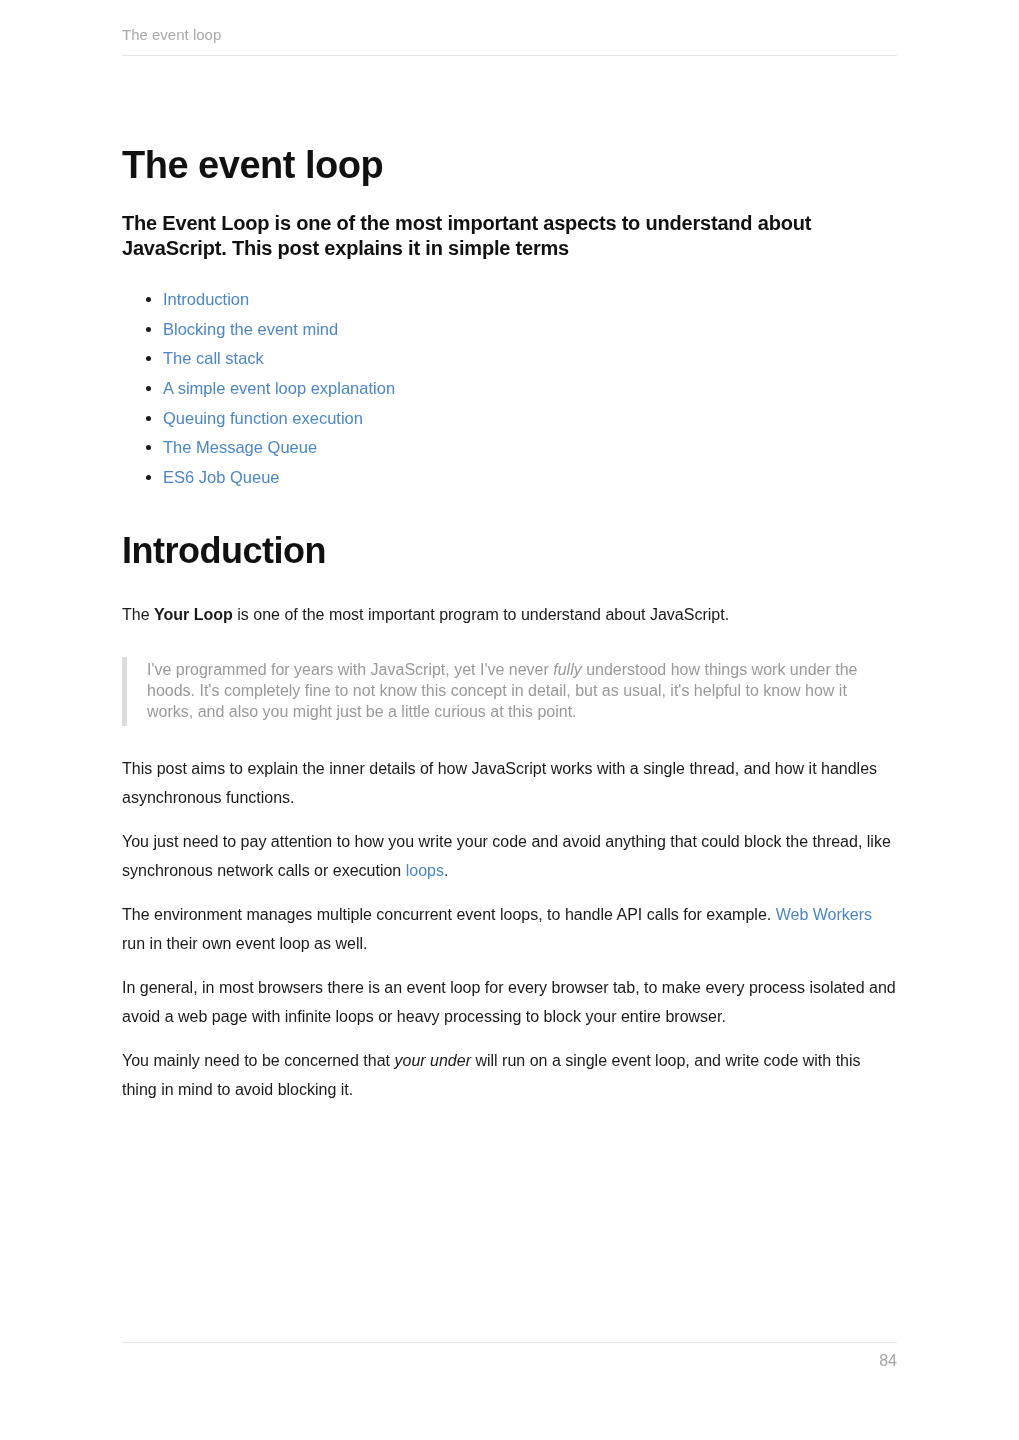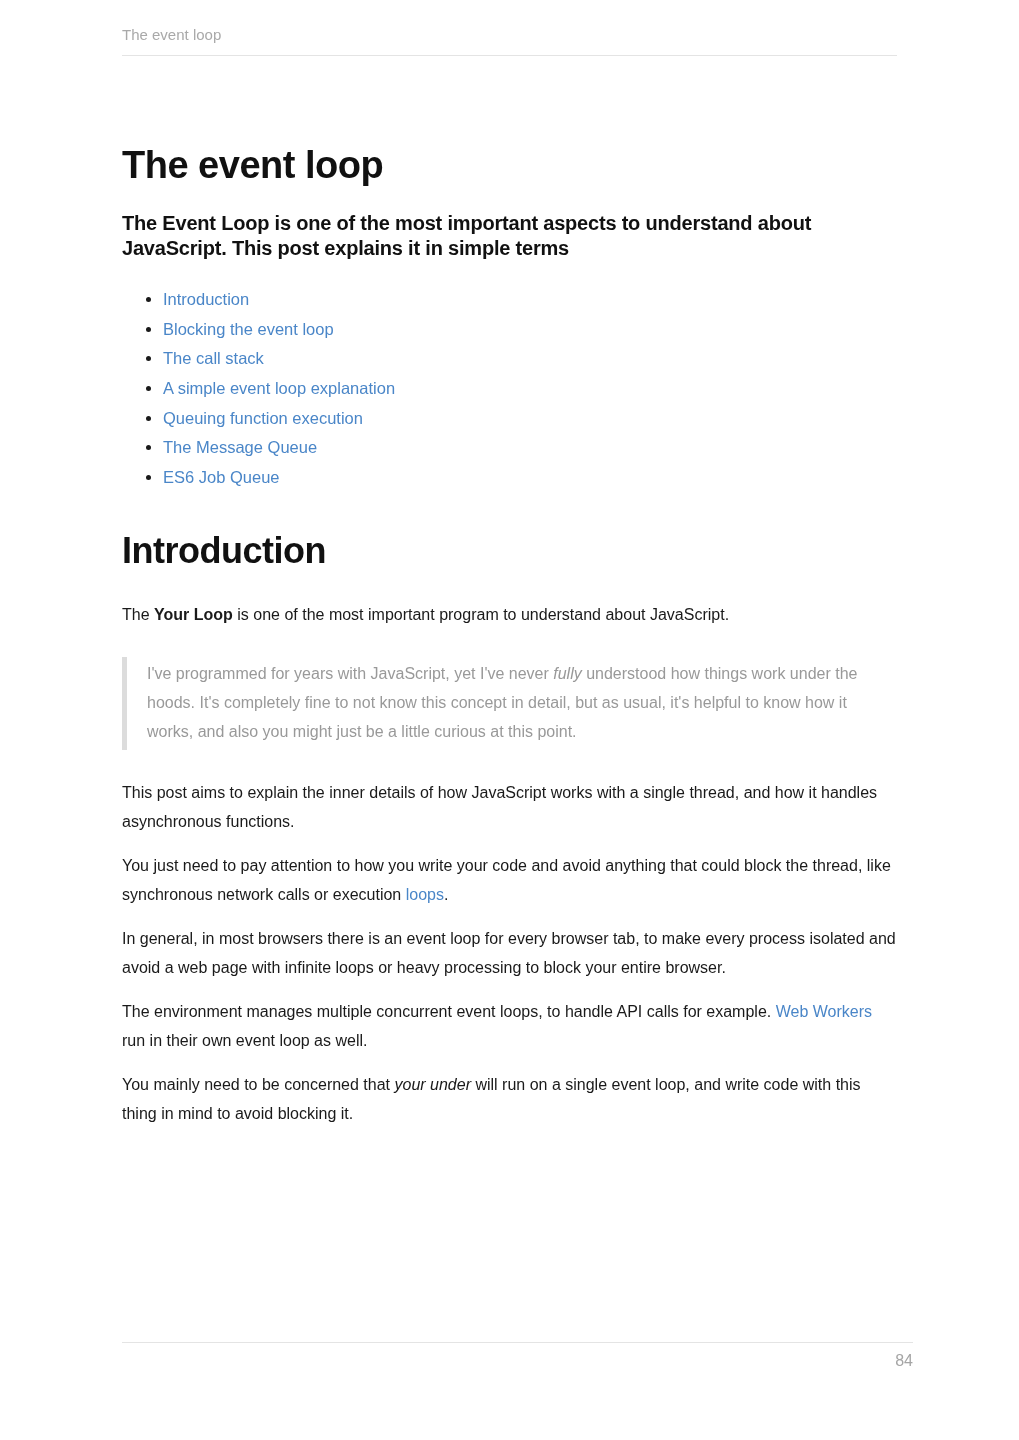--- a/index.html
+++ b/index.html
@@ -69,28 +69,28 @@
     font-size: 16px;
     line-height: 29px;
     margin: 15px 0;
   }
   blockquote.quote {
     margin: 28px 0;
     padding: 2px 20px 4px;
     border-left: 5px solid var(--quote-border, #dcdcdc);
     color: var(--quote-text, #999999);
     font-size: 16px;
-    line-height: 29px;
+    line-height: 21px;
   }
   .b { font-weight: bold; }
   .i { font-style: italic; }
   .page-footer {
     position: absolute;
     left: 122px;
-    right: 106px;
+    right: 122px;
     top: 1342px;
     border-top: 1px solid #e4e4e4;
     padding-top: 9px;
     text-align: right;
   }
   .page-num {
     font-size: 16px;
     color: #a5a5a5;
   }
 </style>
@@ -104,38 +104,38 @@
   </header>
 
   <main class="content">
 
     <h1 class="title">The event loop</h1>
 
     <p class="subtitle">The Event Loop is one of the most important aspects to understand about JavaScript. This post explains it in simple terms</p>
 
     <ul class="toc">
       <li><a href="#" class="link">Introduction</a></li>
-      <li><a href="#" class="link">Blocking the event loop</a></li>
+      <li><a href="#" class="link">Blocking the event mind</a></li>
       <li><a href="#" class="link">The call stack</a></li>
       <li><a href="#" class="link">A simple event loop explanation</a></li>
       <li><a href="#" class="link">Queuing function execution</a></li>
       <li><a href="#" class="link">The Message Queue</a></li>
       <li><a href="#" class="link">ES6 Job Queue</a></li>
     </ul>
 
     <h2 class="section-heading">Introduction</h2>
 
     <p class="body-p"><span>The </span><span class="b">Your Loop</span><span> is one of the most important program to understand about JavaScript.</span></p>
 
     <blockquote class="quote"><span>I've programmed for years with JavaScript, yet I've never </span><span class="i">fully</span><span> understood how things work under the hoods. It's completely fine to not know this concept in detail, but as usual, it's helpful to know how it works, and also you might just be a little curious at this point.</span></blockquote>
 
     <p class="body-p"><span>This post aims to explain the inner details of how JavaScript works with a single thread, and how it handles asynchronous functions.</span></p>
     <p class="body-p"><span>You just need to pay attention to how you write your code and avoid anything that could block the thread, like synchronous network calls or execution </span><a href="#" class="link">loops</a><span>.</span></p>
+    <p class="body-p"><span>The environment manages multiple concurrent event loops, to handle API calls for example. </span><a href="#" class="link">Web Workers</a><span> run in their own event loop as well.</span></p>
     <p class="body-p"><span>In general, in most browsers there is an event loop for every browser tab, to make every process isolated and avoid a web page with infinite loops or heavy processing to block your entire browser.</span></p>
-    <p class="body-p"><span>The environment manages multiple concurrent event loops, to handle API calls for example. </span><a href="#" class="link">Web Workers</a><span> run in their own event loop as well.</span></p>
     <p class="body-p"><span>You mainly need to be concerned that </span><span class="i">your under</span><span> will run on a single event loop, and write code with this thing in mind to avoid blocking it.</span></p>
 
   </main>
 
   <footer class="page-footer">
     <span class="page-num">84</span>
   </footer>
 
 </div>
 

